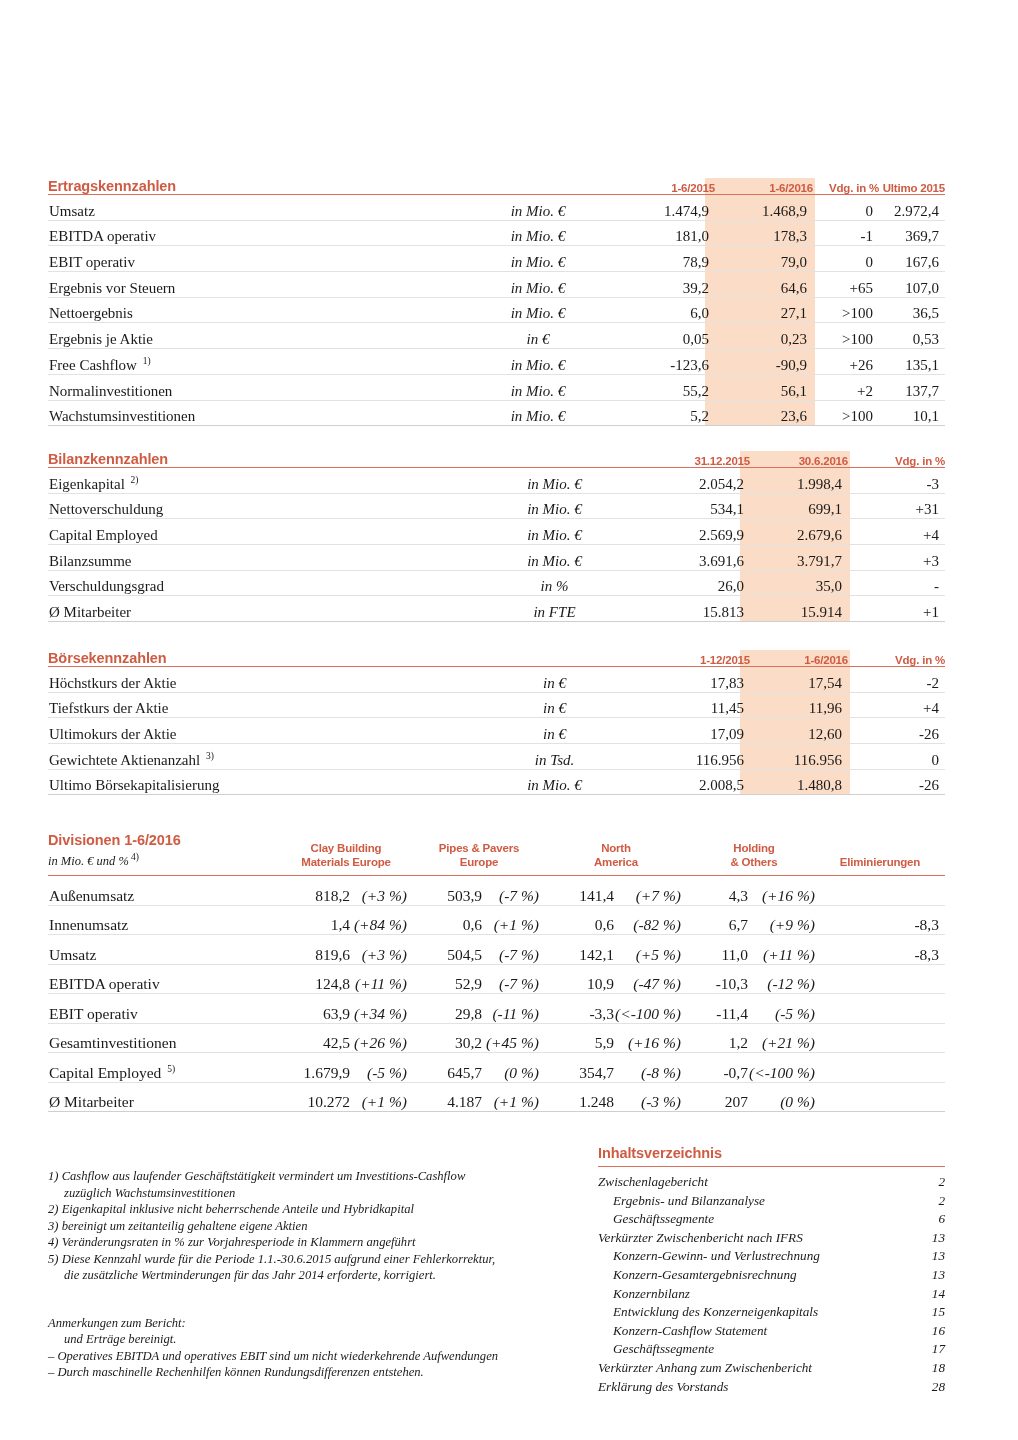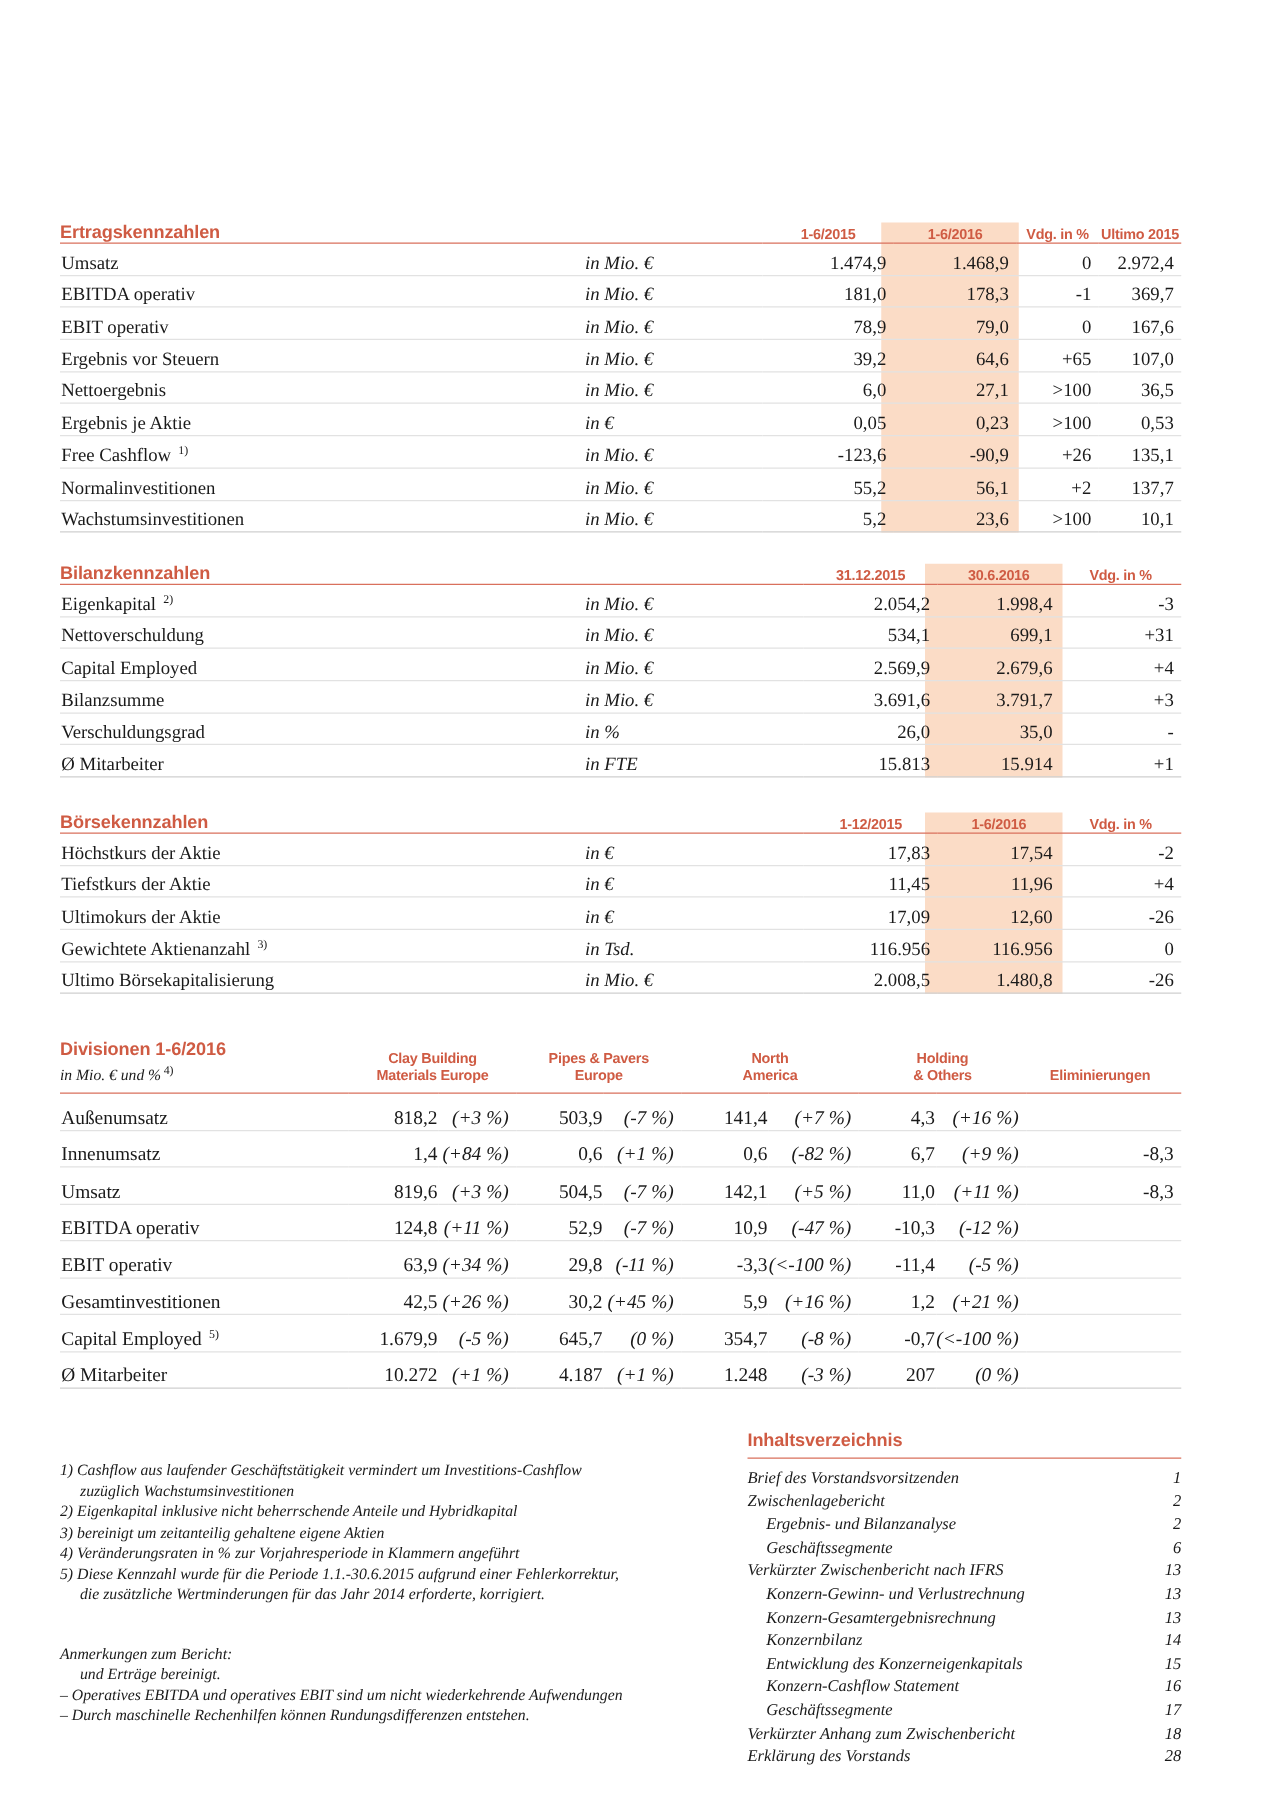--- a/index.html
+++ b/index.html
@@ -59,21 +59,21 @@
     font-size: 12.5px;
     color: #1a1a1a;
     letter-spacing: 0;
     margin-top: 1px;
   }
   .hdr-col {
     font-family: "Liberation Sans", sans-serif;
     font-weight: bold;
     font-size: 11.5px;
     color: #cf5b43;
-    text-align: center;
+    text-align: right;
     padding-bottom: 7px;
     letter-spacing: -0.2px;
     white-space: nowrap;
   }
 
   .headline-row th {
     border-bottom: 1.6px solid #d9705c;
   }
 
   
@@ -85,21 +85,21 @@
   .kpi-table tbody tr:last-child td {
     border-bottom: 1px solid #cfcfcf;
   }
   td.label {
     text-align: left;
     padding-left: 1px;
     font-size: 15.5px;
     white-space: nowrap;
   }
   td.unit {
-    text-align: left;
+    text-align: center;
     font-style: italic;
     font-size: 12.5px;
     padding-right: 2px;
     white-space: nowrap;
   }
   td.num {
     text-align: right;
     padding-right: 6px;
     white-space: nowrap;
     font-size: 15.5px;
@@ -598,24 +598,20 @@
         <div class="fn-line indent">und Erträge bereinigt.</div>
         <div class="fn-line">– Operatives EBITDA und operatives EBIT sind um nicht wiederkehrende Aufwendungen</div>
         <div class="fn-line">– Durch maschinelle Rechenhilfen können Rundungsdifferenzen entstehen.</div>
       </div>
   </div>
 
   <div class="toc">
     <div class="toc-title">Inhaltsverzeichnis</div>
     <div class="toc-list" id="toc-list">
         <div class="toc-row">
-          <span>Brief des Vorstandsvorsitzenden</span>
-          <span class="toc-page">1</span>
-        </div>
-        <div class="toc-row">
           <span>Zwischenlagebericht</span>
           <span class="toc-page">2</span>
         </div>
         <div class="toc-row lvl1">
           <span>Ergebnis- und Bilanzanalyse</span>
           <span class="toc-page">2</span>
         </div>
         <div class="toc-row lvl1">
           <span>Geschäftssegmente</span>
           <span class="toc-page">6</span>

